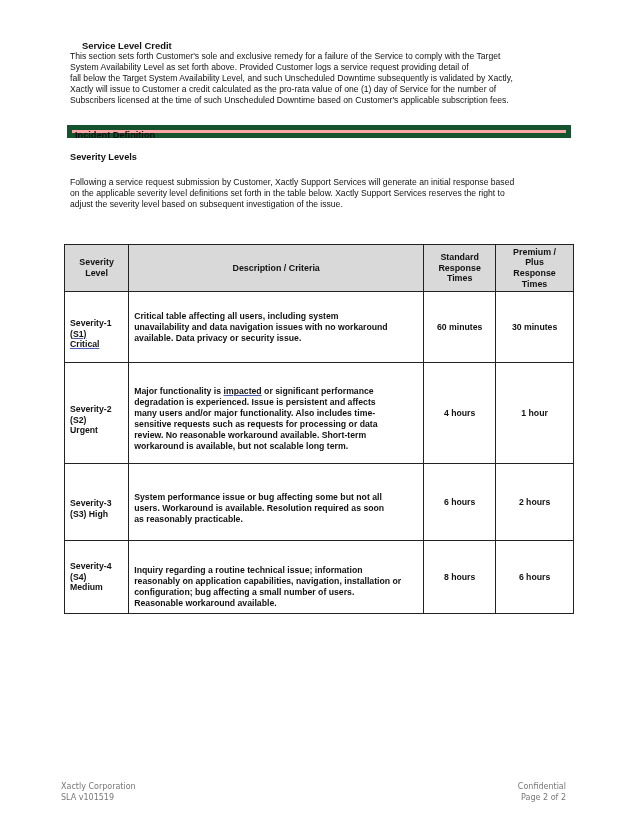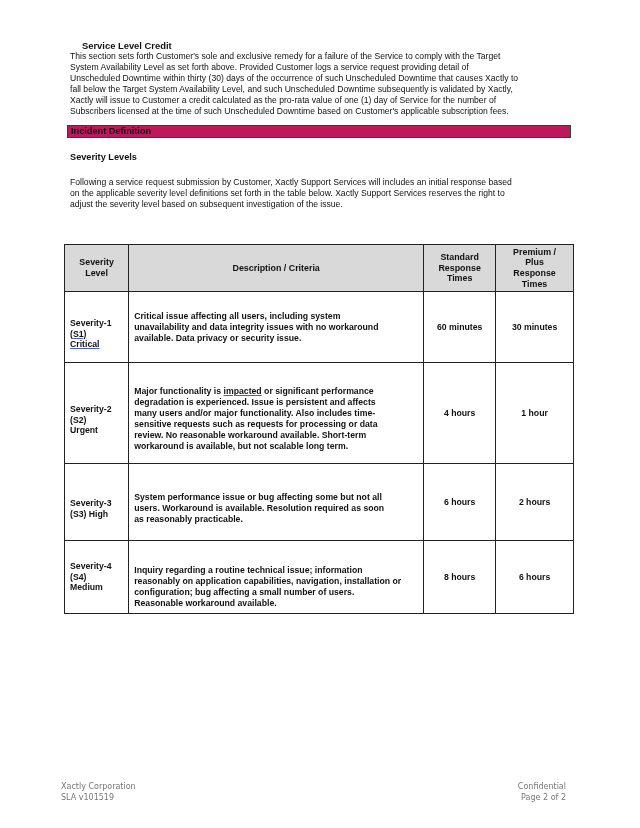--- a/index.html
+++ b/index.html
@@ -3,21 +3,21 @@
 <meta charset="utf-8">
 <style>
   html, body { margin:0; padding:0; background:#ffffff; }
   body { width:640px; height:828px; position:relative; overflow:hidden;
          font-family:"Liberation Sans", sans-serif; color:#111; }
   .page { position:absolute; left:0; top:0; width:640px; height:828px; }
   .h-title { position:absolute; left:82px; top:40px; font-weight:bold; font-size:9.4px; }
   .para { position:absolute; left:70px; font-size:8.6px; line-height:11.1px; }
   .p1 { top:51px; width:512px; }
   .bar { position:absolute; left:67px; top:125px; width:504px; height:13px;
-         background:#be185d; border:1px solid #14532d; box-sizing:border-box;
+         background:#fca5a5; border:5px solid #14532d; box-sizing:border-box;
          font-weight:bold; font-size:9.2px; line-height:11px; padding-left:3px; }
   .h-sev { position:absolute; left:70px; top:152px; font-weight:bold; font-size:9.2px; }
   .p2 { top:177px; width:512px; }
   .p3 { top:221px; width:512px; }
   table.sev { position:absolute; left:64px; top:244px; width:510px;
               border-collapse:collapse; font-size:8.7px; font-weight:bold; }
   table.sev td, table.sev th { border:1px solid #222; vertical-align:middle; }
   table.sev th { background:#d9d9d9; text-align:center; font-size:8.9px; line-height:10.6px; height:44px; }
   .c1 { width:62px; } .c2 { width:300px; } .c3 { width:70px; } .c4 { width:76px; }
   td.lvl { vertical-align:top; padding:14px 0 0 5px; line-height:10.8px; }
@@ -36,31 +36,30 @@
 </style>
 </head>
 <body>
 
 <div class="page">
 
   <div class="h-title">Service Level Credit</div>
   <div class="para p1">
     <div>This section sets forth Customer's sole and exclusive remedy for a failure of the Service to comply with the Target</div>
     <div>System Availability Level as set forth above.  Provided Customer logs a service request providing detail of</div>
-    <div>Unscheduled Downtime within thirty (30) days of the occurrence of such Unscheduled Downtime that causes Xactly to</div>
     <div>fall below the Target System Availability Level, and such Unscheduled Downtime subsequently is validated by Xactly,</div>
     <div>Xactly will issue to Customer a credit calculated as the pro-rata value of one (1) day of Service for the number of</div>
     <div>Subscribers licensed at the time of such Unscheduled Downtime based on Customer's applicable subscription fees.</div>
   </div>
 
   <div class="bar">Incident Definition</div>
 
   <div class="h-sev">Severity Levels</div>
   <div class="para p2">
-    <div>Following a service request submission by Customer, Xactly Support Services will includes an initial response based</div>
+    <div>Following a service request submission by Customer, Xactly Support Services will generate an initial response based</div>
     <div>on the applicable severity level definitions set forth in the table below.   Xactly Support Services reserves the right to</div>
     <div>adjust the severity level based on subsequent investigation of the issue.</div>
   </div>
 
   <table class="sev">
     <tbody>
         <tr>
       <th class="c1">
         <div>Severity</div>
         <div>Level</div>
@@ -79,22 +78,22 @@
       </th>
     </tr>
 
     <tr class="r1">
       <td class="lvl">
         <div>Severity-1</div>
         <div class="link">(S1)</div>
         <div class="link">Critical</div>
       </td>
       <td class="desc">
-        <div>Critical issue affecting all users, including system</div>
-        <div>unavailability and data integrity issues with no workaround</div>
+        <div>Critical table affecting all users, including system</div>
+        <div>unavailability and data navigation issues with no workaround</div>
         <div>available. Data privacy or security issue.</div>
       </td>
       <td class="num">60 minutes</td>
       <td class="num">30 minutes</td>
     </tr>
 
     <tr class="r2">
       <td class="lvl">
         <div>Severity-2</div>
         <div>(S2)</div>

